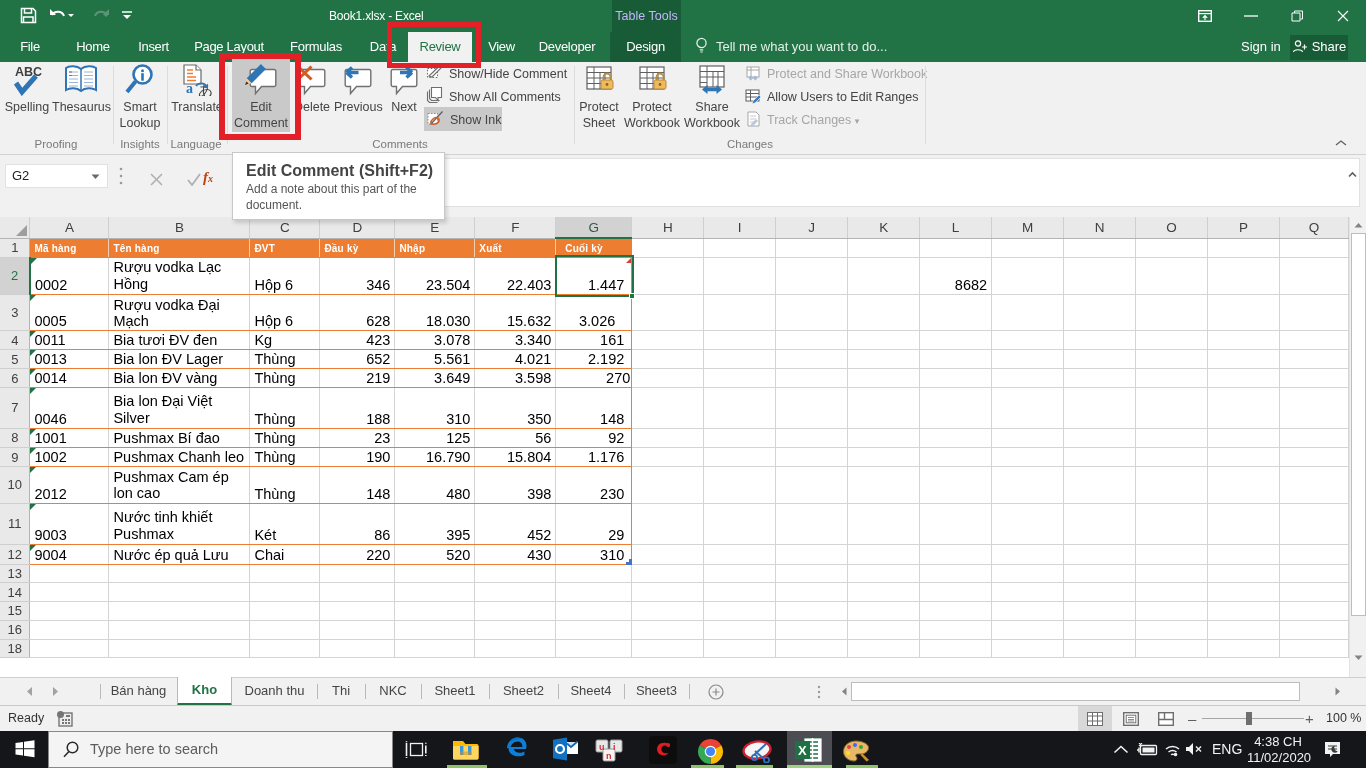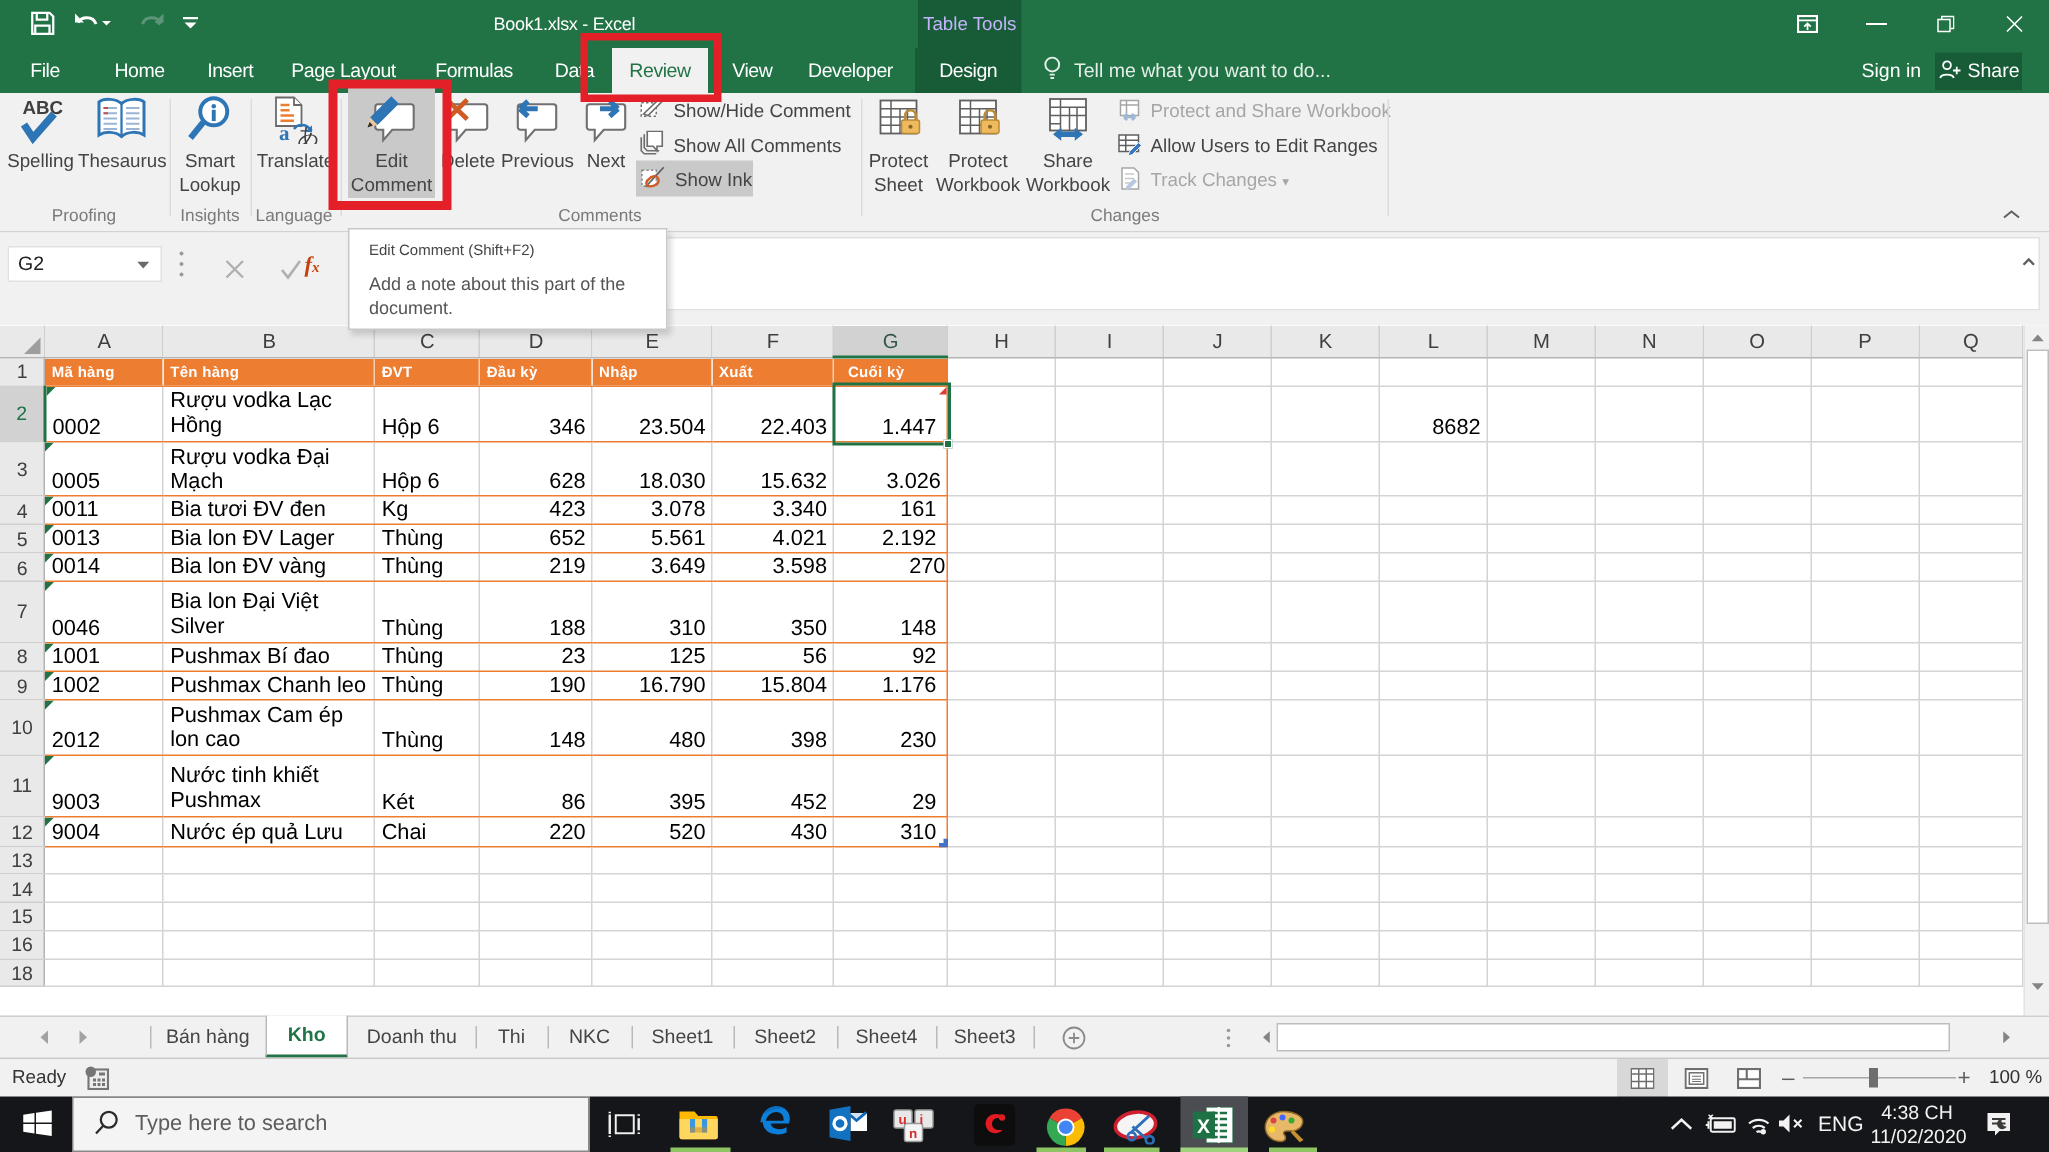--- a/index.html
+++ b/index.html
@@ -290,21 +290,21 @@
         <path d="M2 8l4 5L14 2" fill="none" stroke="#b0b0b0" stroke-width="1.8"></path>
       </svg>
  <div style="position:absolute;left:203px;top:14px;font-size:15px;font-style:italic;color:#c2410c;font-family:'Liberation Serif',serif;font-weight:bold;">f<span style="font-size:10px;">x</span></div>
  <div id="fxfield"></div>
  <svg class="svgabs" style="left:1348px;top:16px" width="9" height="7" viewBox="0 0 9 7">
         <path d="M1 5.5L4.5 2 8 5.5" fill="none" stroke="#5f5f5f" stroke-width="1.6"></path>
       </svg>
 </div>
 
 <div class="abs" id="tooltip">
- <div style="position:absolute;left:13px;top:9px;font-size:10px;font-weight:normal;color:#444;">Edit Comment (Shift+F2)</div>
+ <div style="position:absolute;left:13px;top:9px;font-size:16px;font-weight:bold;color:#444;">Edit Comment (Shift+F2)</div>
  <div style="position:absolute;left:13px;top:28px;font-size:12px;color:#555;line-height:16px;">Add a note about this part of the<br>document.</div>
 </div>
 
 <div class="abs redbox" style="left:387px;top:22px;width:94px;height:46px;"></div>
 <div class="abs redbox" style="left:219px;top:53px;width:82px;height:87px;border-width:6px;"></div>
 
 <div class="abs" id="grid">
       <table>
 <colgroup>
           <col style="width:30px">
@@ -390,21 +390,21 @@
             <td></td>
           </tr>
 <tr style="height:36px">
             <td class="rh">3</td>
             <td class="ob err">0005</td>
             <td class="ob" style="white-space:normal;line-height:16px;">Rượu vodka Đại<br>Mạch</td>
             <td class="ob">Hộp 6</td>
             <td class="ob num">628</td>
             <td class="ob num">18.030</td>
             <td class="ob num">15.632</td>
-            <td class="obr num" style="padding-right:4px">3.026</td>
+            <td class="obr num" style="padding-right:16px">3.026</td>
             <td></td>
             <td></td>
             <td></td>
             <td></td>
             <td></td>
             <td></td>
             <td></td>
             <td></td>
             <td></td>
             <td></td>

